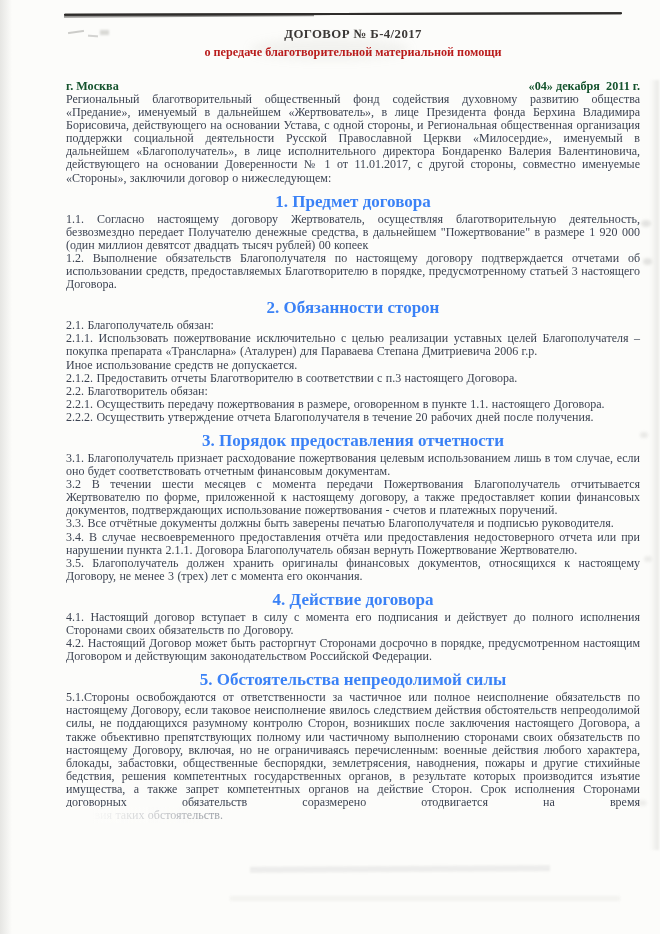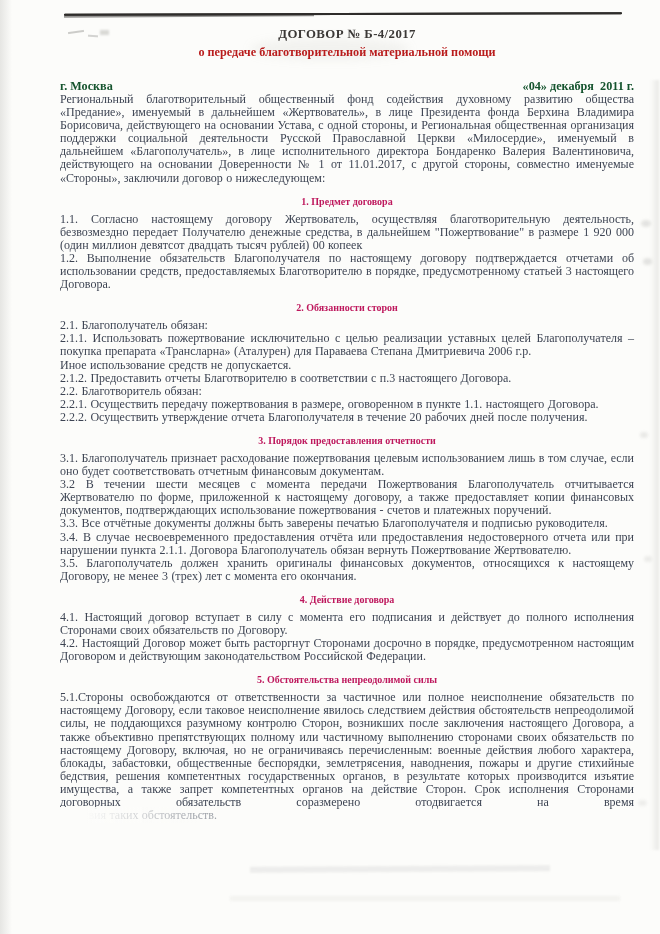--- a/index.html
+++ b/index.html
@@ -2,21 +2,21 @@
 <html><head>
 <meta charset="utf-8">
 <style>
   html, body { margin:0; padding:0; background:#ffffff; }
   .page {
     position:relative; width:660px; height:934px;
     background:#fcfcfa; overflow:hidden;
     font-family:"Liberation Serif", serif;
   }
   .doc {
-    position:absolute; left:60px; top:27px; width:574px;
+    position:absolute; left:66px; top:27px; width:574px;
     color:#3d4453;
     filter: blur(0.24px);
   }
   .title {
     margin:0 0 3px 0; text-align:center; font-weight:bold;
     font-size:12.8px; line-height:15px; letter-spacing:.4px; color:#3b3836;
   }
   .subtitle {
     margin:0; text-align:center; font-weight:bold;
     font-size:12.2px; line-height:15px; color:#b91c1c;
@@ -25,21 +25,21 @@
     display:flex; justify-content:space-between; align-items:baseline;
     margin-top:19px; font-weight:bold; font-size:12.2px; line-height:14px;
     color:#14532d; white-space:pre;
   }
   .para {
     margin:0; font-size:12px; line-height:13.1px; text-align:justify;
     word-spacing:0.4px;
   }
   .sec-h {
     margin:10px 0 4px 0; text-align:center; font-weight:bold;
-    font-size:10px; line-height:14px; color:#be185d;
+    font-size:17px; line-height:14px; color:#3b82f6;
   }
   .hang { padding-left:36px; text-indent:-36px; }
   .just-all { text-align-last:justify; }
   .faded-wrap { position:relative; }
   .faded-text { opacity:.52; filter:blur(.45px); color:#4a5160; }
   
   .artifact { position:absolute; pointer-events:none; }
   .scan-line { left:64px; top:13px; width:558px; height:2px; background:#2e2c2a;
     transform:rotate(-0.15deg); border-radius:1px; box-shadow:0 0 .6px #2e2c2a; }
   .scan-line2 { left:64px; top:15px; width:250px; height:1.5px;

